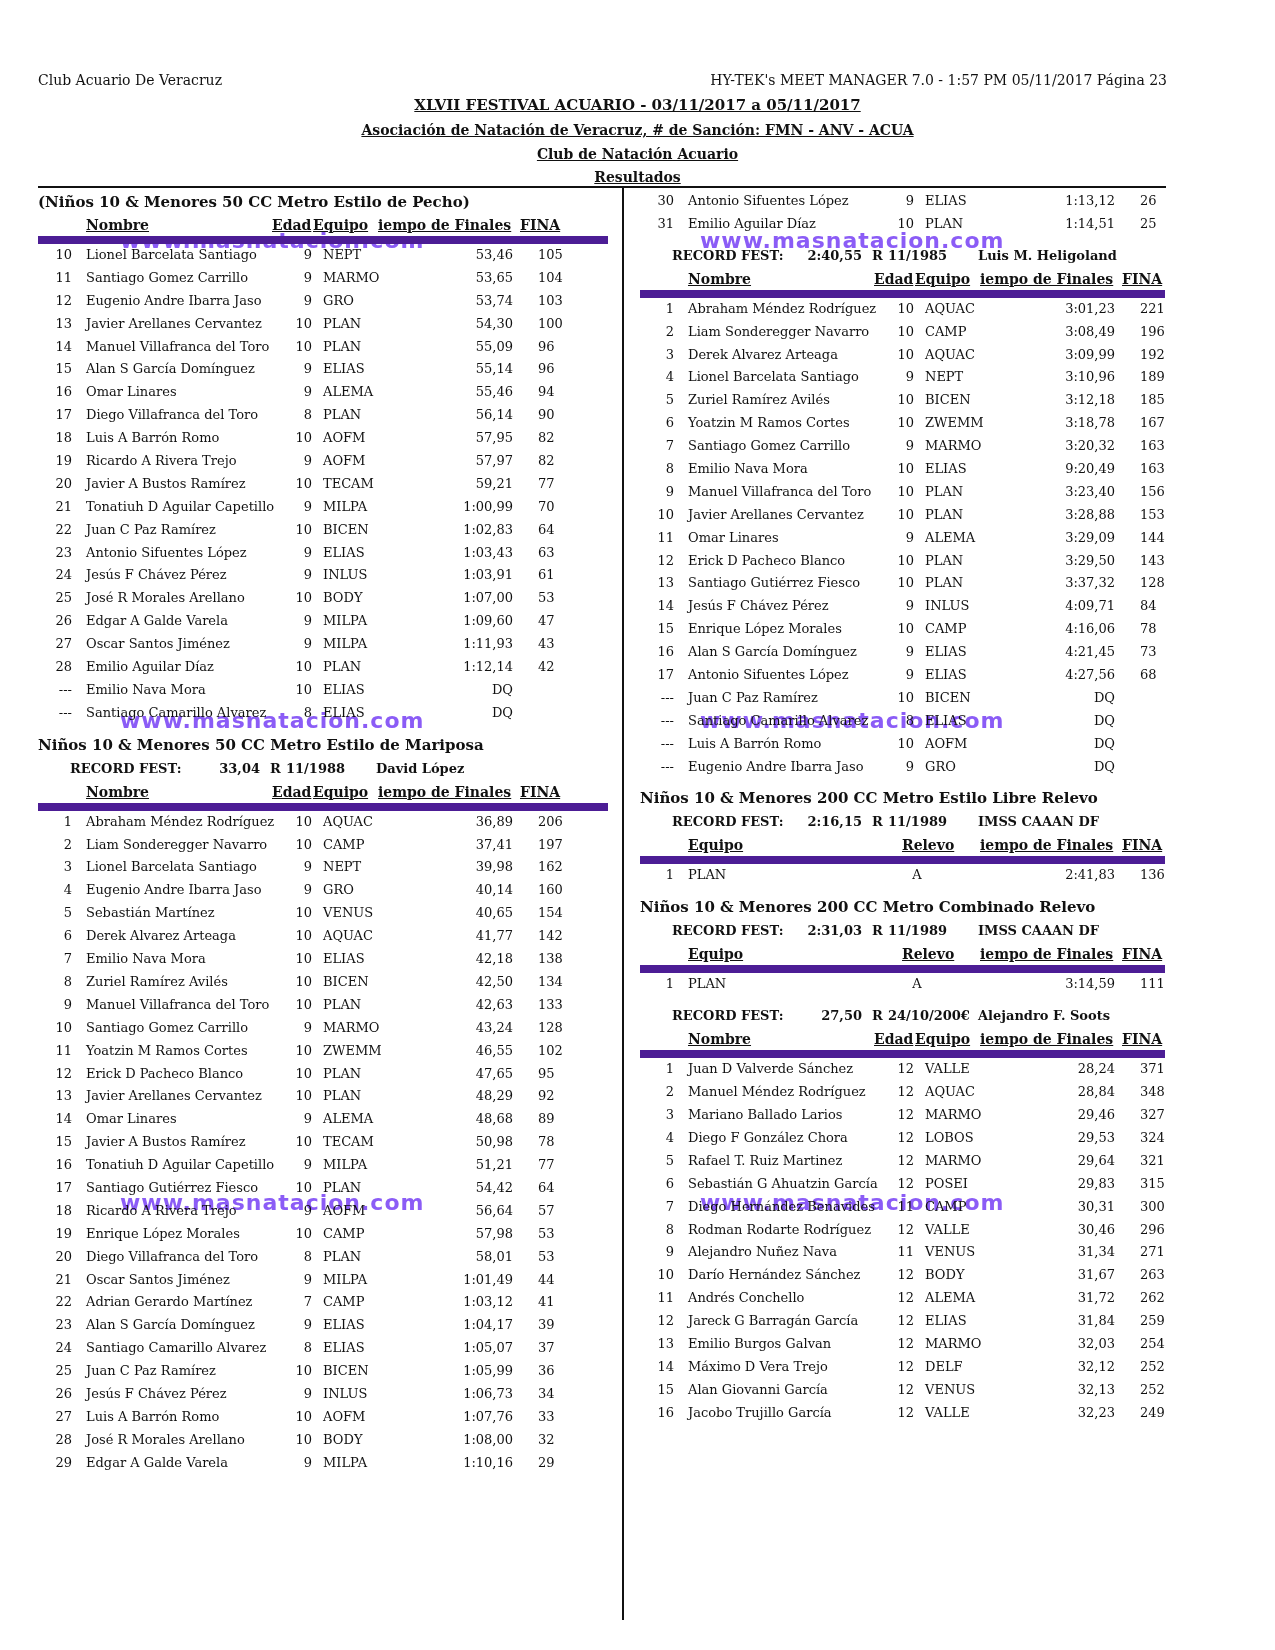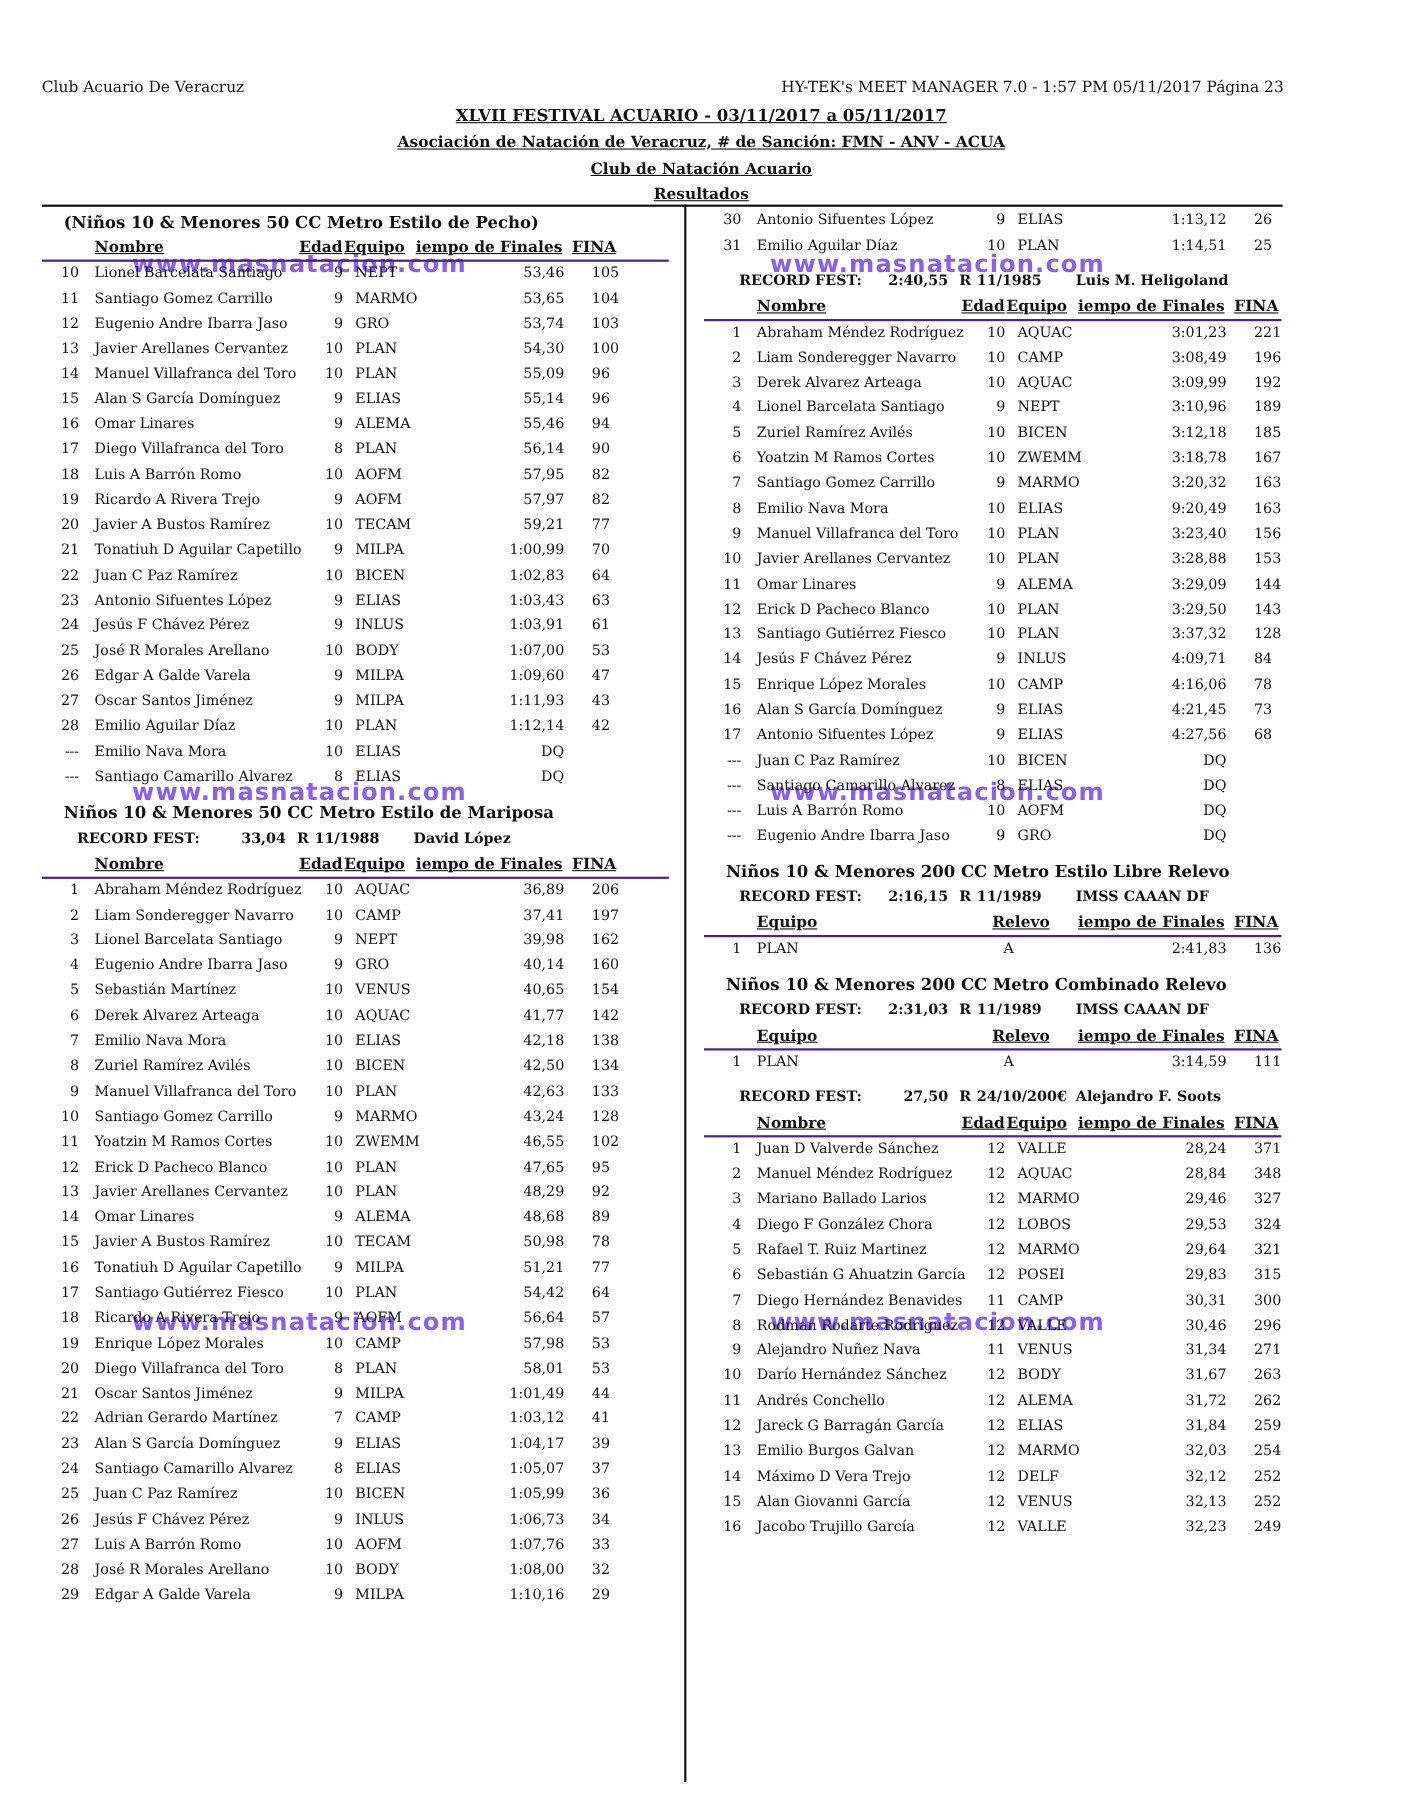--- a/index.html
+++ b/index.html
@@ -10,28 +10,28 @@
   .hdr-center { position:absolute; left:0; width:1275px; text-align:center; font-weight:bold;text-decoration:underline; }
   .h1 { top:96px; font-size:15px; }
   .h2 { top:122px; font-size:14px; }
   .h3 { top:146px; font-size:14px; }
   .h4 { top:169px; font-size:14px; }
   .topline { position:absolute; left:38px; top:186px; width:1128px; height:2px; background:#111; }
   .vline { position:absolute; left:622px; top:186px; width:2px; height:1434px; background:#111; }
   .col { position:absolute; top:190px; }
   .col-left { left:38px; width:570px; }
   .col-right { left:640px; width:525px; }
-  .event-title { font-weight:bold; font-size:15px; height:24px; line-height:24px; white-space:nowrap;margin-left:20px; }
+  .event-title { font-weight:bold; font-size:15px; height:24px; line-height:24px; white-space:nowrap; }
   .record { font-size:13px; font-weight:bold; height:24px; line-height:24px; padding-left:32px; white-space:nowrap; }
   .record span { display:inline-block; }
   .rec-label { width:130px; }
   .rec-time { width:60px; text-align:right; margin-right:10px; }
   .rec-r { width:16px; }
   .rec-date { width:90px; }
-  .colhead { font-weight:bold; font-size:14px; height:22px; line-height:22px; border-bottom:2px solid #4c1d95; position:relative; white-space:nowrap; }
+  .colhead { font-weight:bold; font-size:14px; height:22px; line-height:22px; border-bottom:8px solid #4c1d95; position:relative; white-space:nowrap; }
   .colhead span { position:absolute; text-decoration:underline; }
   .row { height:22.9px; line-height:22.9px; font-size:13px; position:relative; white-space:nowrap; }
   .row span { position:absolute; }
   .c-place { width:34px; text-align:right; left:0; }
   .c-name { left:48px; }
   .c-age { width:24px; text-align:right; left:250px; }
   .c-team { left:285px; }
   .c-time { width:80px; text-align:right; left:395px; }
   .c-fina { left:500px; }
   .h-name { left:48px; }

